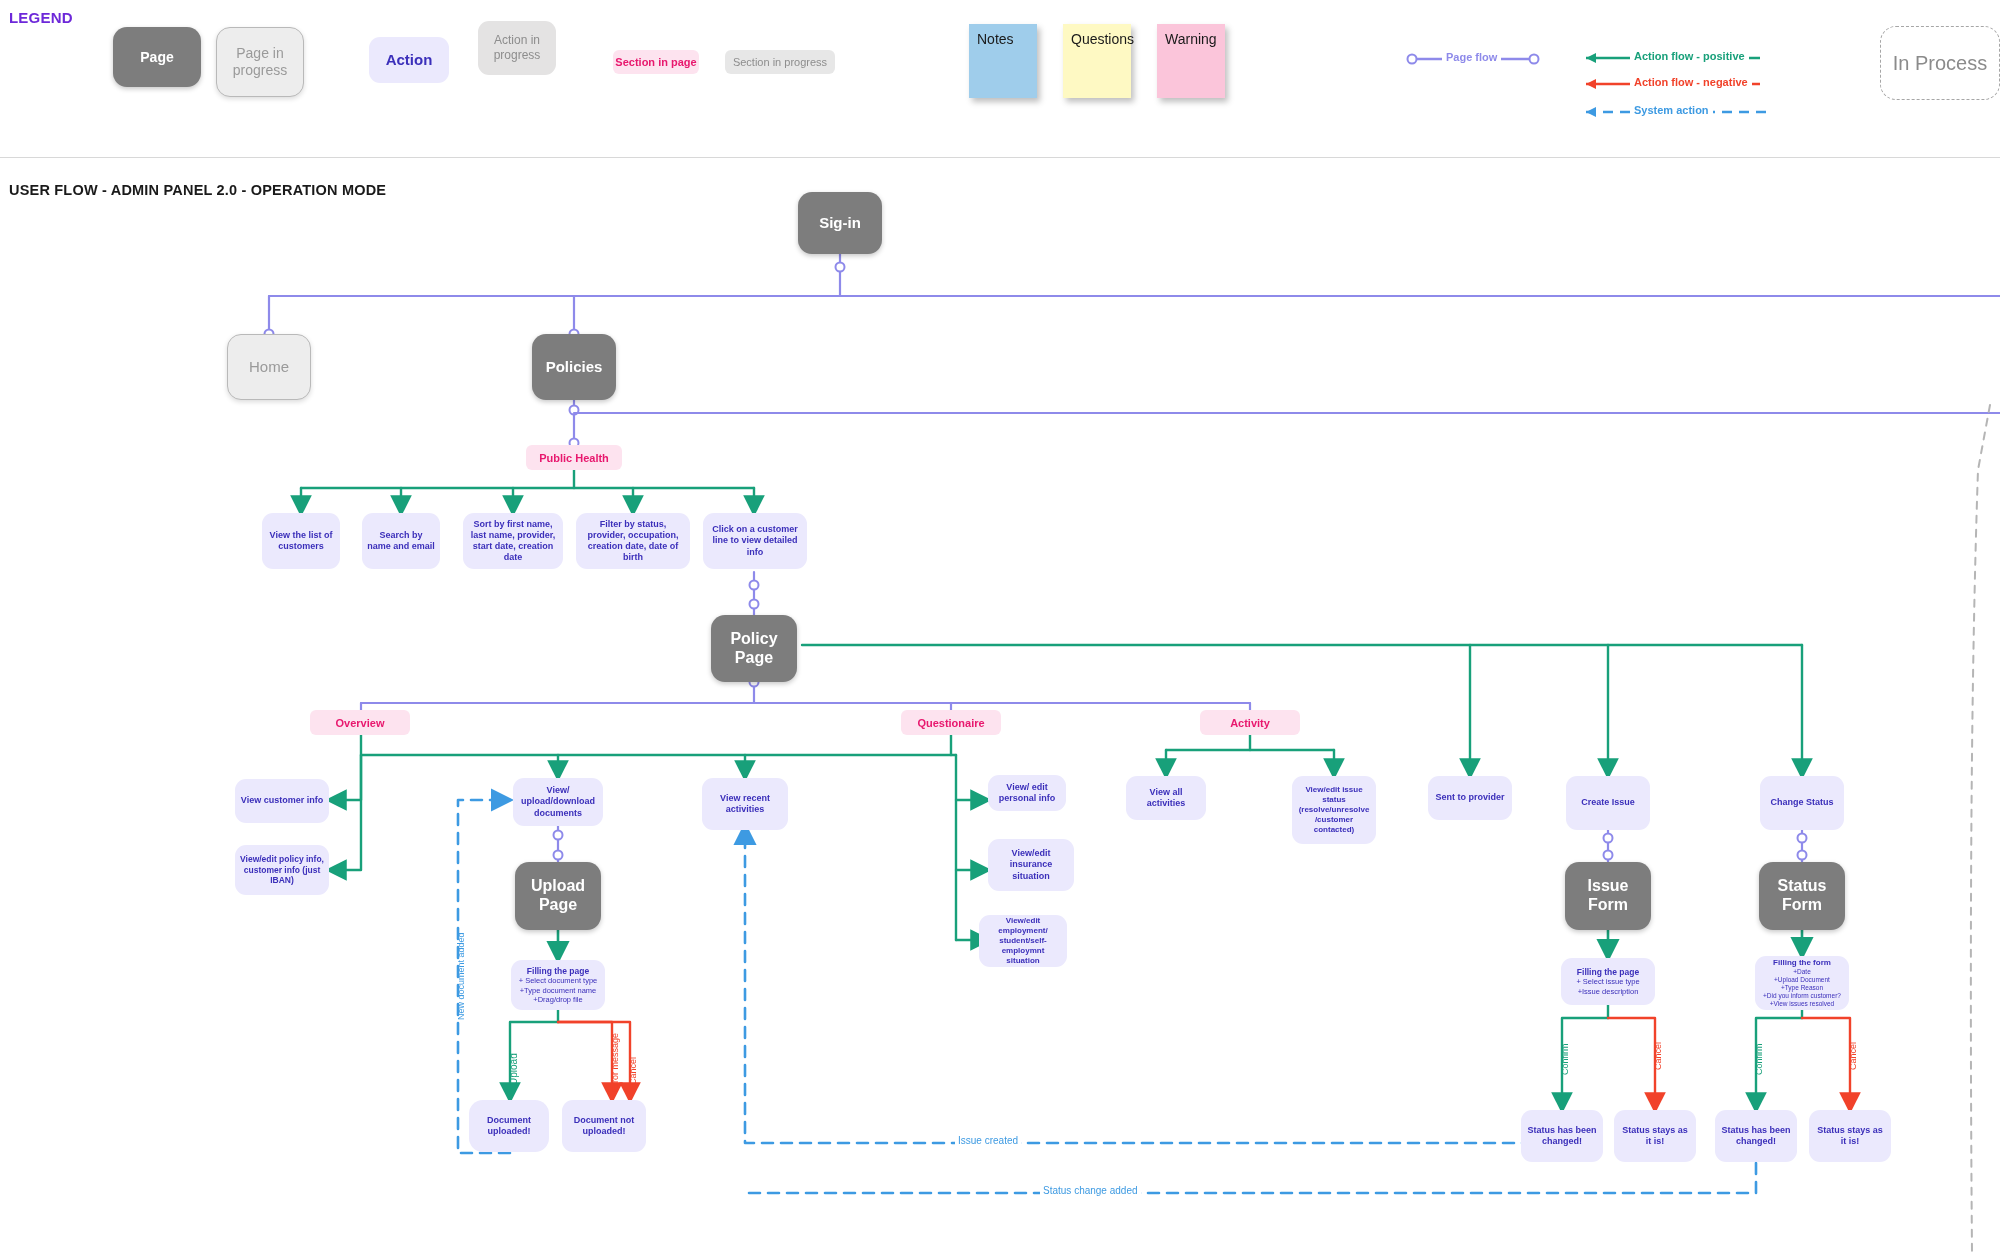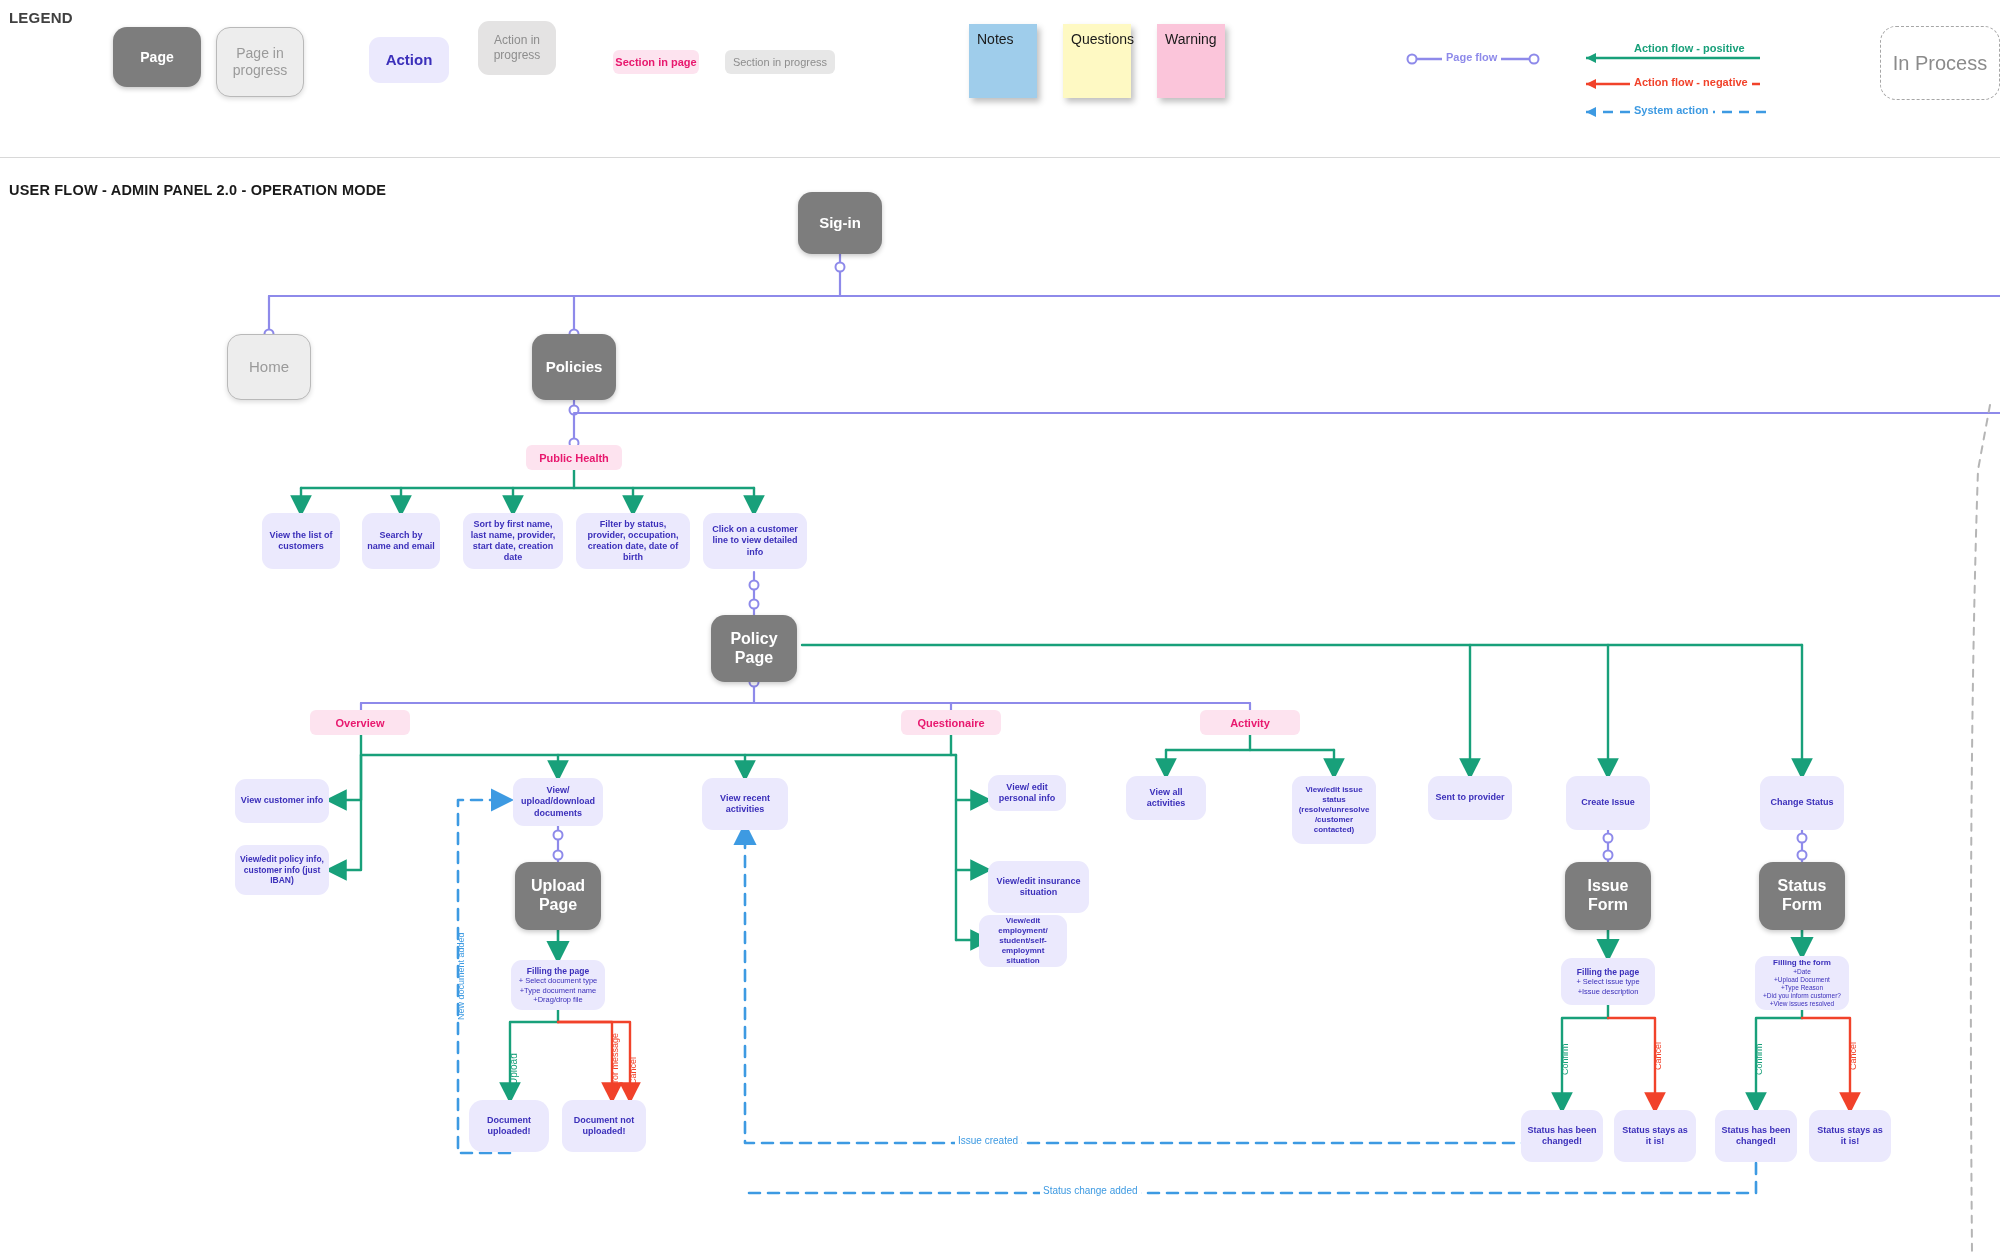--- a/index.html
+++ b/index.html
@@ -16,21 +16,21 @@
     overflow: hidden;
   }
 
   
   #legend {
     position: absolute; left: 0; top: 0; width: 2000px; height: 158px;
     border-bottom: 1px solid #d8d8d8;
   }
   .legend-title {
     position: absolute; left: 9px; top: 9px;
-    font-size: 15px; font-weight: bold; color: #404040; letter-spacing: .2px;
+    font-size: 15px; font-weight: bold; color: #6d28d9; letter-spacing: .2px;
   }
   .lg { position: absolute; }
 
   .node-page {
     background: #7d7d7d; color: #ffffff;
     border-radius: 14px;
     display: flex; align-items: center; justify-content: center;
     text-align: center; font-weight: bold;
     box-shadow: 0 2px 5px rgba(0,0,0,.22);
     line-height: 1.18;
@@ -163,21 +163,21 @@
       <line x1="186" y1="38" x2="360" y2="38" stroke="#18a07a" stroke-width="2.6"></line>
       <path d="M186,38 L196,33 L196,43 Z" fill="#18a07a"></path>
 
       <line x1="186" y1="64" x2="360" y2="64" stroke="#f1422a" stroke-width="2.6"></line>
       <path d="M186,64 L196,59 L196,69 Z" fill="#f1422a"></path>
 
       <line x1="186" y1="92" x2="372" y2="92" stroke="#3d9ae2" stroke-width="2.6" stroke-dasharray="10 7"></line>
       <path d="M186,92 L196,87 L196,97 Z" fill="#3d9ae2"></path>
     </svg>
     <div class="lg-label c-purple" style="left:1442px;top:51px;">Page flow</div>
-    <div class="lg-label c-green" style="left:1630px;top:42px;">Action flow - positive</div>
+    <div class="lg-label c-green" style="left:1630px;top:50px;">Action flow - positive</div>
     <div class="lg-label c-red" style="left:1630px;top:76px;">Action flow - negative</div>
     <div class="lg-label c-blue" style="left:1630px;top:104px;">System action</div>
 
     <div class="lg inprocess" style="left:1880px;top:26px;width:120px;height:74px;">
       <span>In Process</span>
     </div>
   </div>
 
   <div id="flow-title">USER FLOW - ADMIN PANEL 2.0 - OPERATION MODE</div>
 
@@ -363,21 +363,21 @@
   <div class="nd node-action small" style="left:513px;top:778px;width:90px;height:48px;">
     <span>View/ upload/download documents</span>
   </div>
   <div class="nd node-action small" style="left:702px;top:778px;width:86px;height:52px;">
     <span>View recent activities</span>
   </div>
 
   <div class="nd node-action small" style="left:988px;top:775px;width:78px;height:36px;">
     <span>View/ edit personal info</span>
   </div>
-  <div class="nd node-action small" style="left:988px;top:861px;width:101px;height:52px;">
+  <div class="nd node-action small" style="left:988px;top:839px;width:86px;height:52px;">
     <span>View/edit insurance situation</span>
   </div>
   <div class="nd node-action" style="left:979px;top:915px;width:88px;height:52px;font-size:8px;">
     <span>View/edit employment/ student/self-employmnt situation</span>
   </div>
 
   <div class="nd node-action small" style="left:1126px;top:776px;width:80px;height:44px;">
     <span>View all activities</span>
   </div>
   <div class="nd node-action" style="left:1292px;top:776px;width:84px;height:68px;font-size:8px;">

